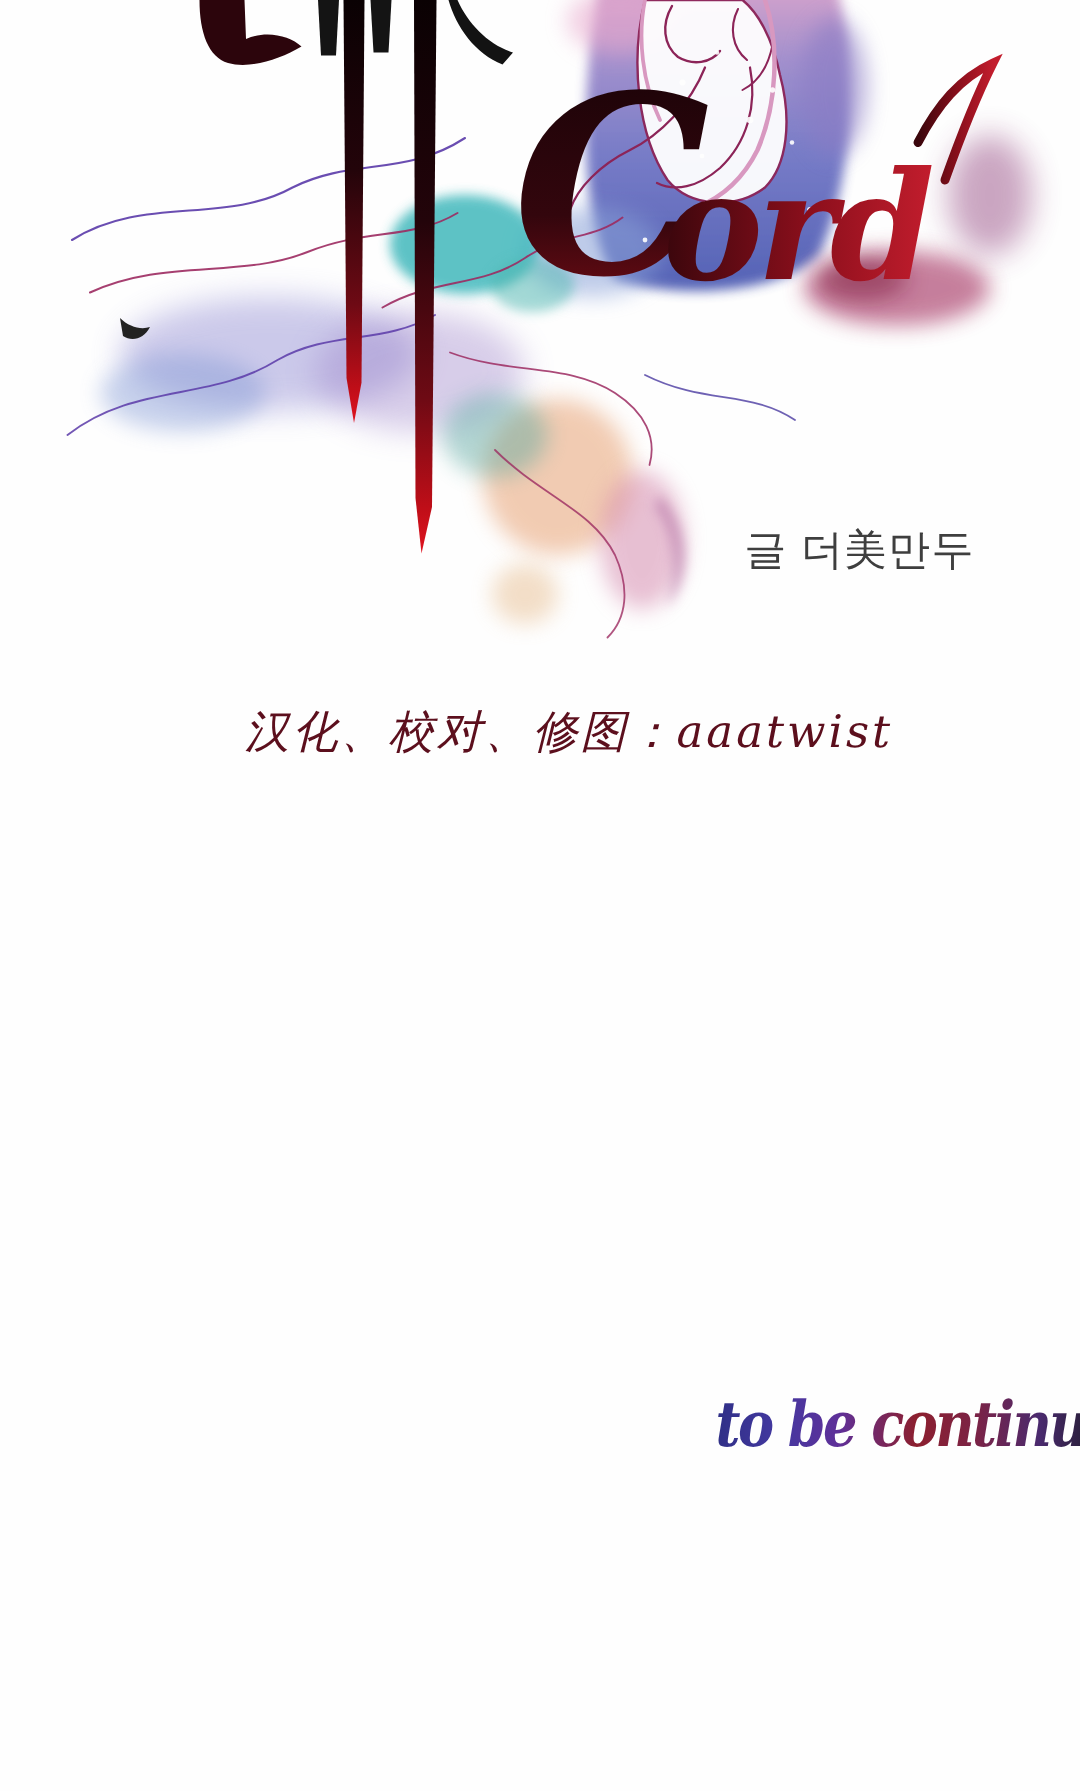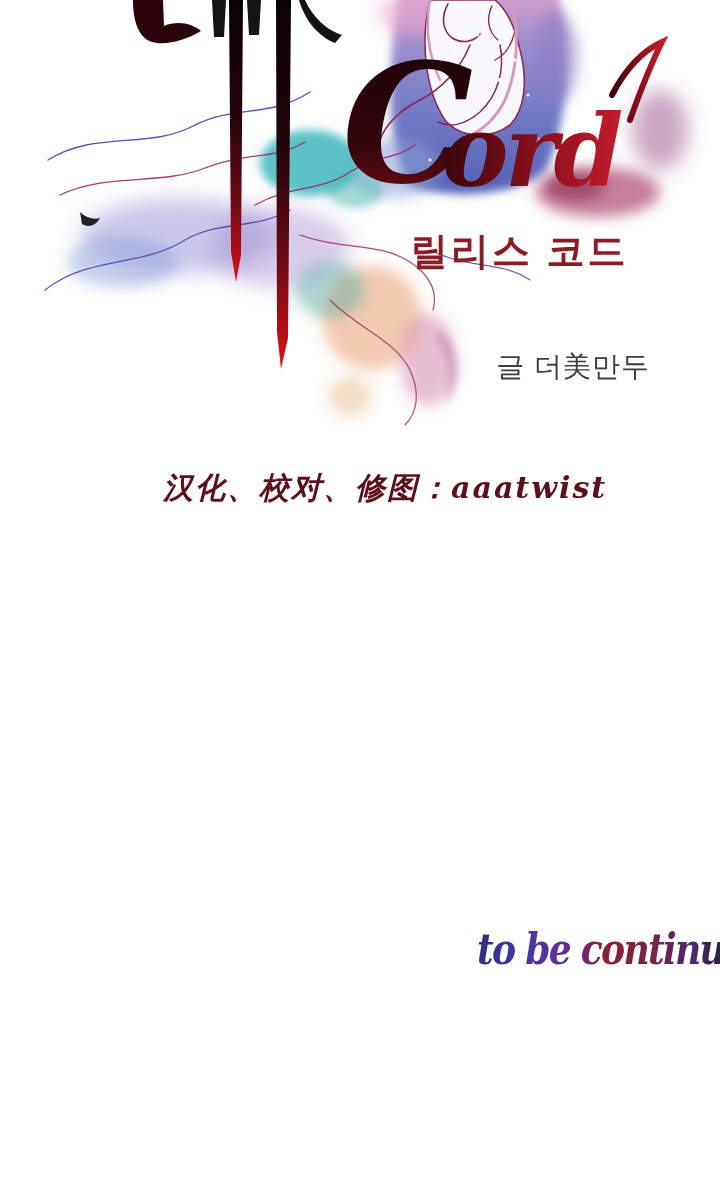--- a/index.html
+++ b/index.html
@@ -7,21 +7,21 @@
         font-family:"Liberation Sans",sans-serif;}
   .abs{position:absolute;}
   .artwork-svg{position:absolute;left:0;top:0;}
   .kr-subtitle{left:410px;top:226px;
     font-family:"Liberation Sans",sans-serif;font-weight:800;font-size:38px;
     color:#8b1c26;letter-spacing:3px;white-space:nowrap;}
   .credits{right:70px;top:347px;text-align:left;
     font-family:"Liberation Sans",sans-serif;font-size:28px;line-height:39px;
     color:#3e3e3e;letter-spacing:1px;}
   .translation{left:163px;top:468px;white-space:nowrap;
-    font-family:"DejaVu Serif",serif;font-style:italic;font-weight:700;
+    font-family:"DejaVu Serif",serif;font-style:italic;font-weight:400;
     font-size:30px;color:#5c0f1d;letter-spacing:2px;}
   .continued{left:477px;top:925px;white-space:nowrap;
     font-family:"DejaVu Serif",serif;font-style:italic;font-weight:700;
     font-size:42px;letter-spacing:-2px;transform:scaleX(.86);transform-origin:left top;
     background:linear-gradient(90deg,#2f2f86 0%,#4338a0 14%,#5e3099 28%,#8c1f2e 46%,
       #7a2347 60%,#4a2a6e 74%,#201c2c 88%,#121214 100%);
     -webkit-background-clip:text;background-clip:text;color:transparent;}
 </style>
 </head>
 <body>
@@ -121,21 +121,20 @@
       <polygon points="247,0 261,0 259,35 249,35" fill="#141414"></polygon>
       <path d="M276,0 L291,0 L288,338 L281,369 L277,332 Z" fill="url(#barGrad)"></path>
       <path d="M305,0 C312,16 326,30 342,35 L335,43 C317,36 304,18 299,0 Z" fill="#131313"></path>
     </g>
 
     <text x="342" y="182" font-family="DejaVu Serif, serif" font-style="italic" font-weight="bold" font-size="165" fill="url(#cGrad)">C</text>
     <text x="442" y="186" font-family="DejaVu Serif, serif" font-style="italic" font-weight="bold" font-size="100" letter-spacing="-4" fill="url(#ordGrad)">ord</text>
     <path d="M612,95 C625,70 640,52 662,42 C652,62 640,92 630,120" fill="none" stroke="url(#ordGrad)" stroke-width="6" stroke-linecap="round"></path>
   </svg>
 
-  <div class="abs kr-subtitle">릴리스 코드</div>
 
   <div class="abs credits">
     <div>글 더美만두</div>
   </div>
 
   <div class="abs translation">汉化、校对、修图：aaatwist</div>
 
   <div class="abs continued">to be continued</div>
 
 </div>

